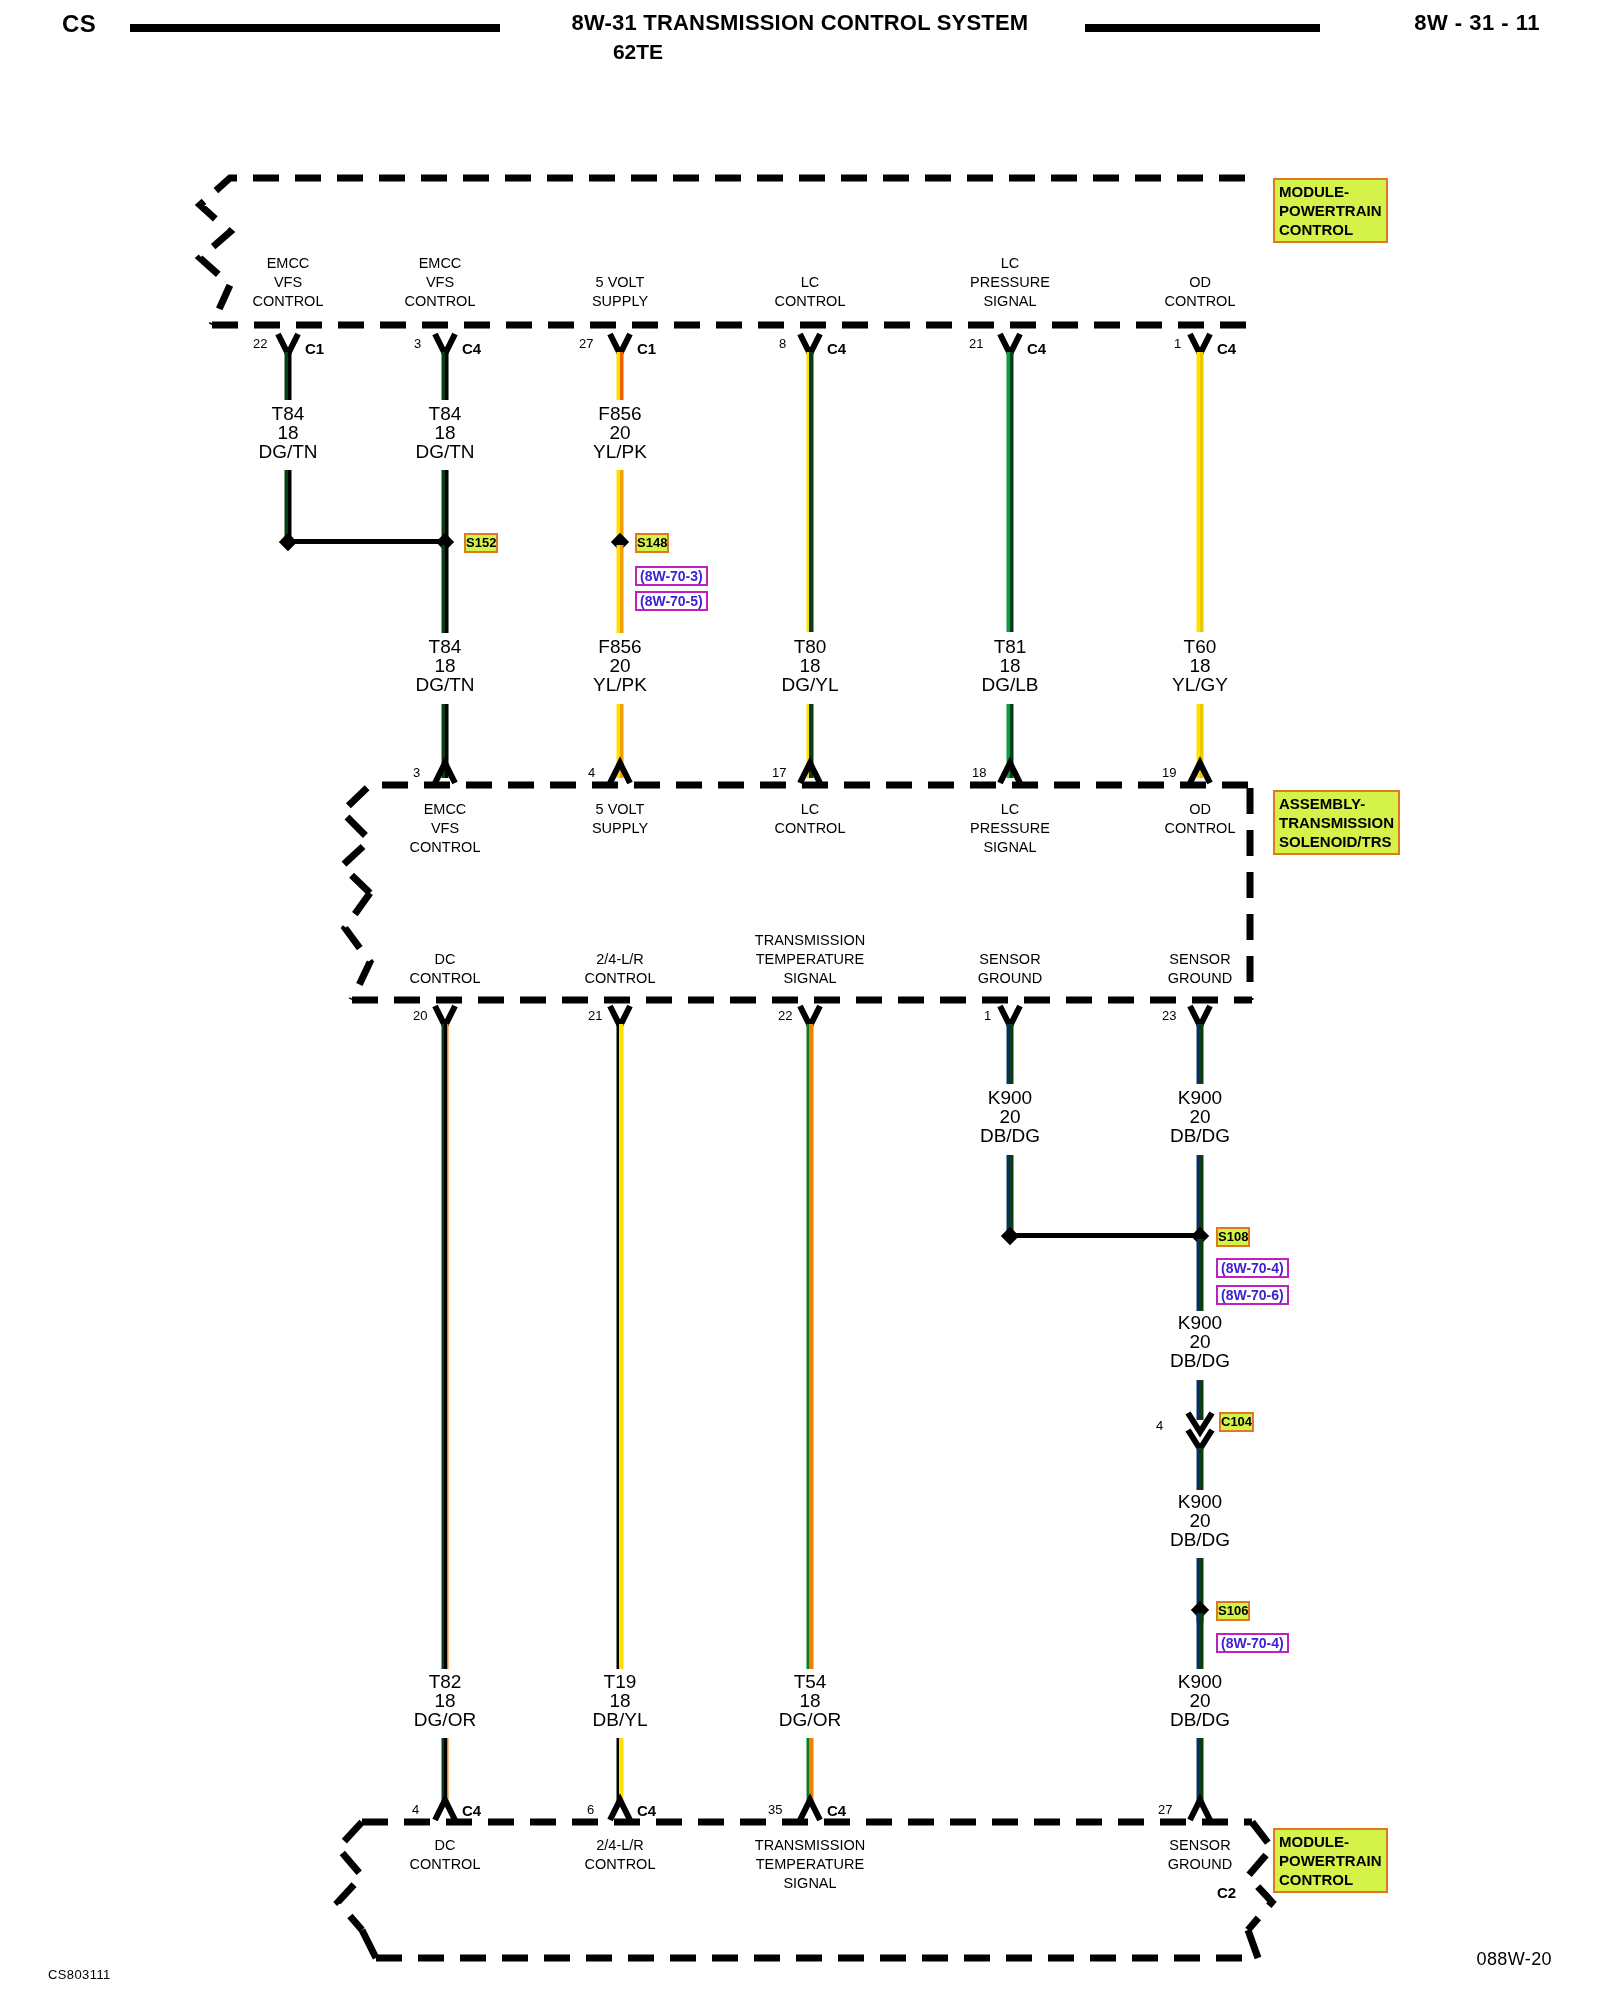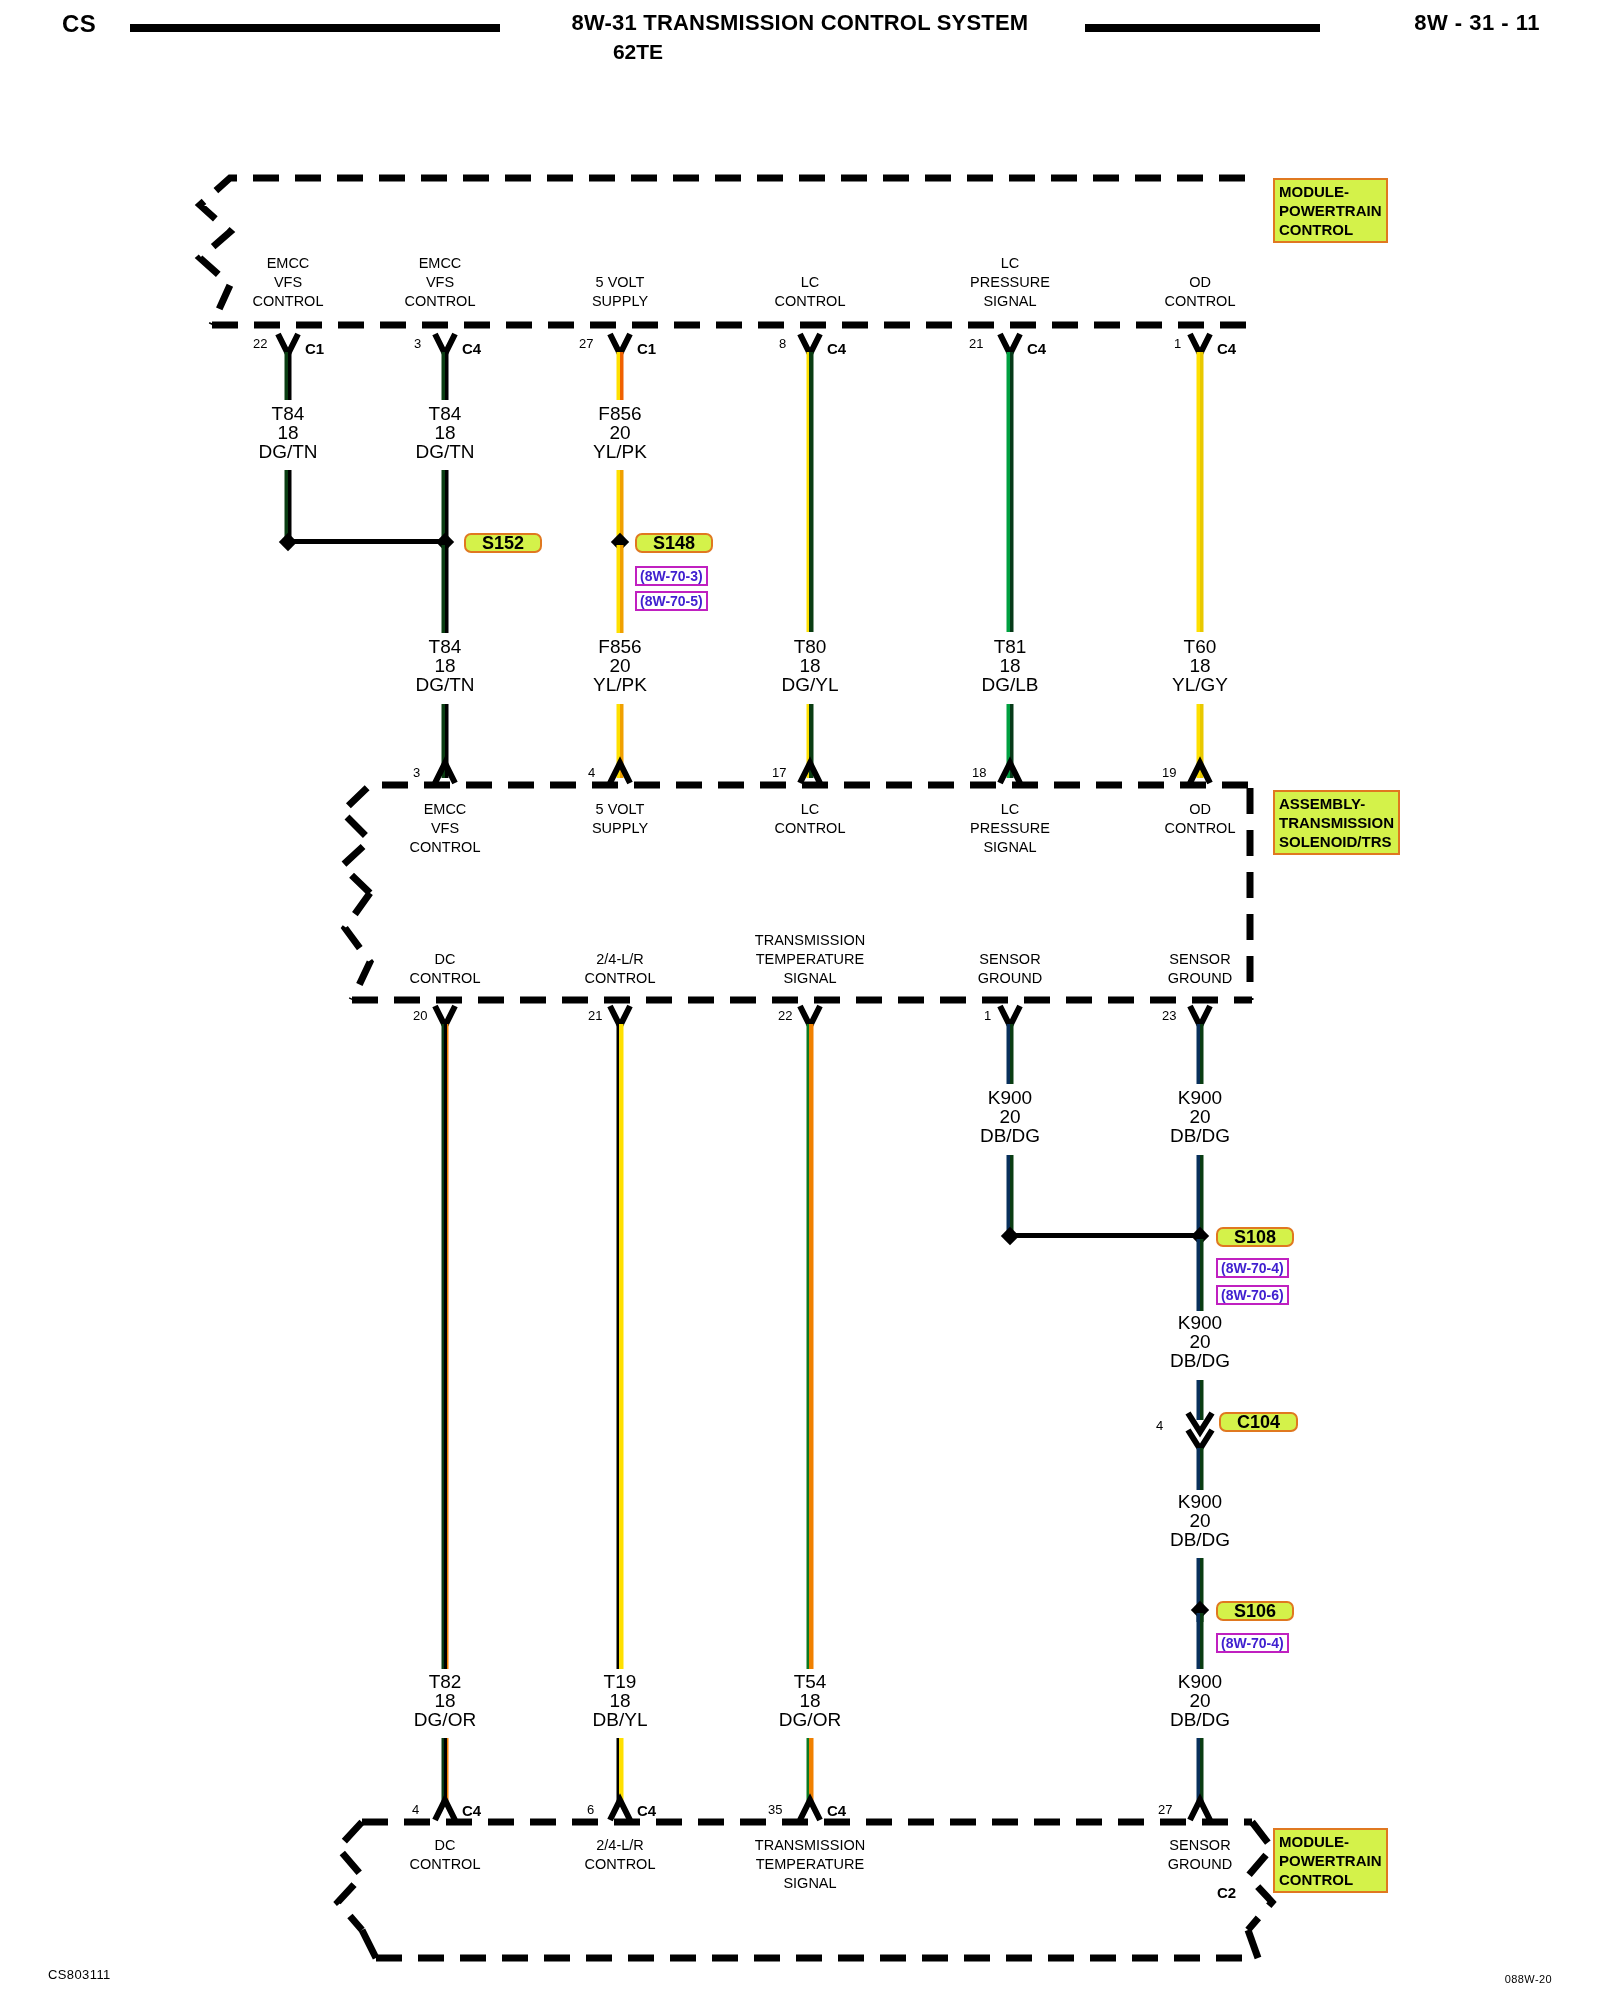--- a/index.html
+++ b/index.html
@@ -11,35 +11,35 @@
   .abs{position:absolute;}
   
   #hdr-cs{left:62px;top:10px;font-size:24px;font-weight:bold;letter-spacing:.5px;}
   #hdr-rule-l{left:130px;top:24px;width:370px;height:8px;background:#000;}
   #hdr-title{left:0;top:10px;width:1600px;text-align:center;font-size:22px;font-weight:bold;letter-spacing:.2px;}
   #hdr-sub{left:0;top:40px;width:1276px;text-align:center;font-size:21px;font-weight:bold;}
   #hdr-rule-r{left:1085px;top:24px;width:235px;height:8px;background:#000;}
   #hdr-page{right:60px;top:10px;font-size:22px;font-weight:bold;letter-spacing:.5px;}
   
   #ft-l{left:48px;bottom:18px;font-size:13px;letter-spacing:.4px;}
-  #ft-r{right:48px;bottom:15px;font-size:11px;letter-spacing:.4px;}
+  #ft-r{right:48px;bottom:30px;font-size:18px;letter-spacing:.4px;}
   
   .lbl{font-size:14.5px;line-height:19px;text-align:center;white-space:nowrap;transform:translateX(-50%);}
   .pin{font-size:13px;white-space:nowrap;}
   .conn{font-size:15px;font-weight:bold;white-space:nowrap;}
   .wirelbl{font-size:19px;line-height:19px;text-align:center;white-space:nowrap;transform:translateX(-50%);}
   
   .wire{position:absolute;width:7px;transform:translateX(-50%);}
   .node{position:absolute;width:13px;height:13px;background:#000;
         transform:translate(-50%,-50%) rotate(45deg);}
   .hlink{position:absolute;height:5px;background:#000;}
   
   .hl{position:absolute;background:#d4f24a;border:2px solid #e07820;
       font-size:15px;font-weight:bold;line-height:19px;padding:2px 4px;white-space:nowrap;}
-  .hl.small{font-size:18px;line-height:16px;padding:0 16px;border-radius:7px;}
+  .hl.small{font-size:13px;line-height:16px;padding:0 0;}
   .ref{position:absolute;background:#ffffff;border:2px solid #c020c0;
        color:#4020d0;font-size:14px;font-weight:bold;line-height:16px;
        padding:0 3px;white-space:nowrap;}
   svg{overflow:visible;}
 </style>
 </head>
 <body>
 
 <div class="abs" id="hdr-cs">CS</div>
 <div class="abs" id="hdr-rule-l"></div>

